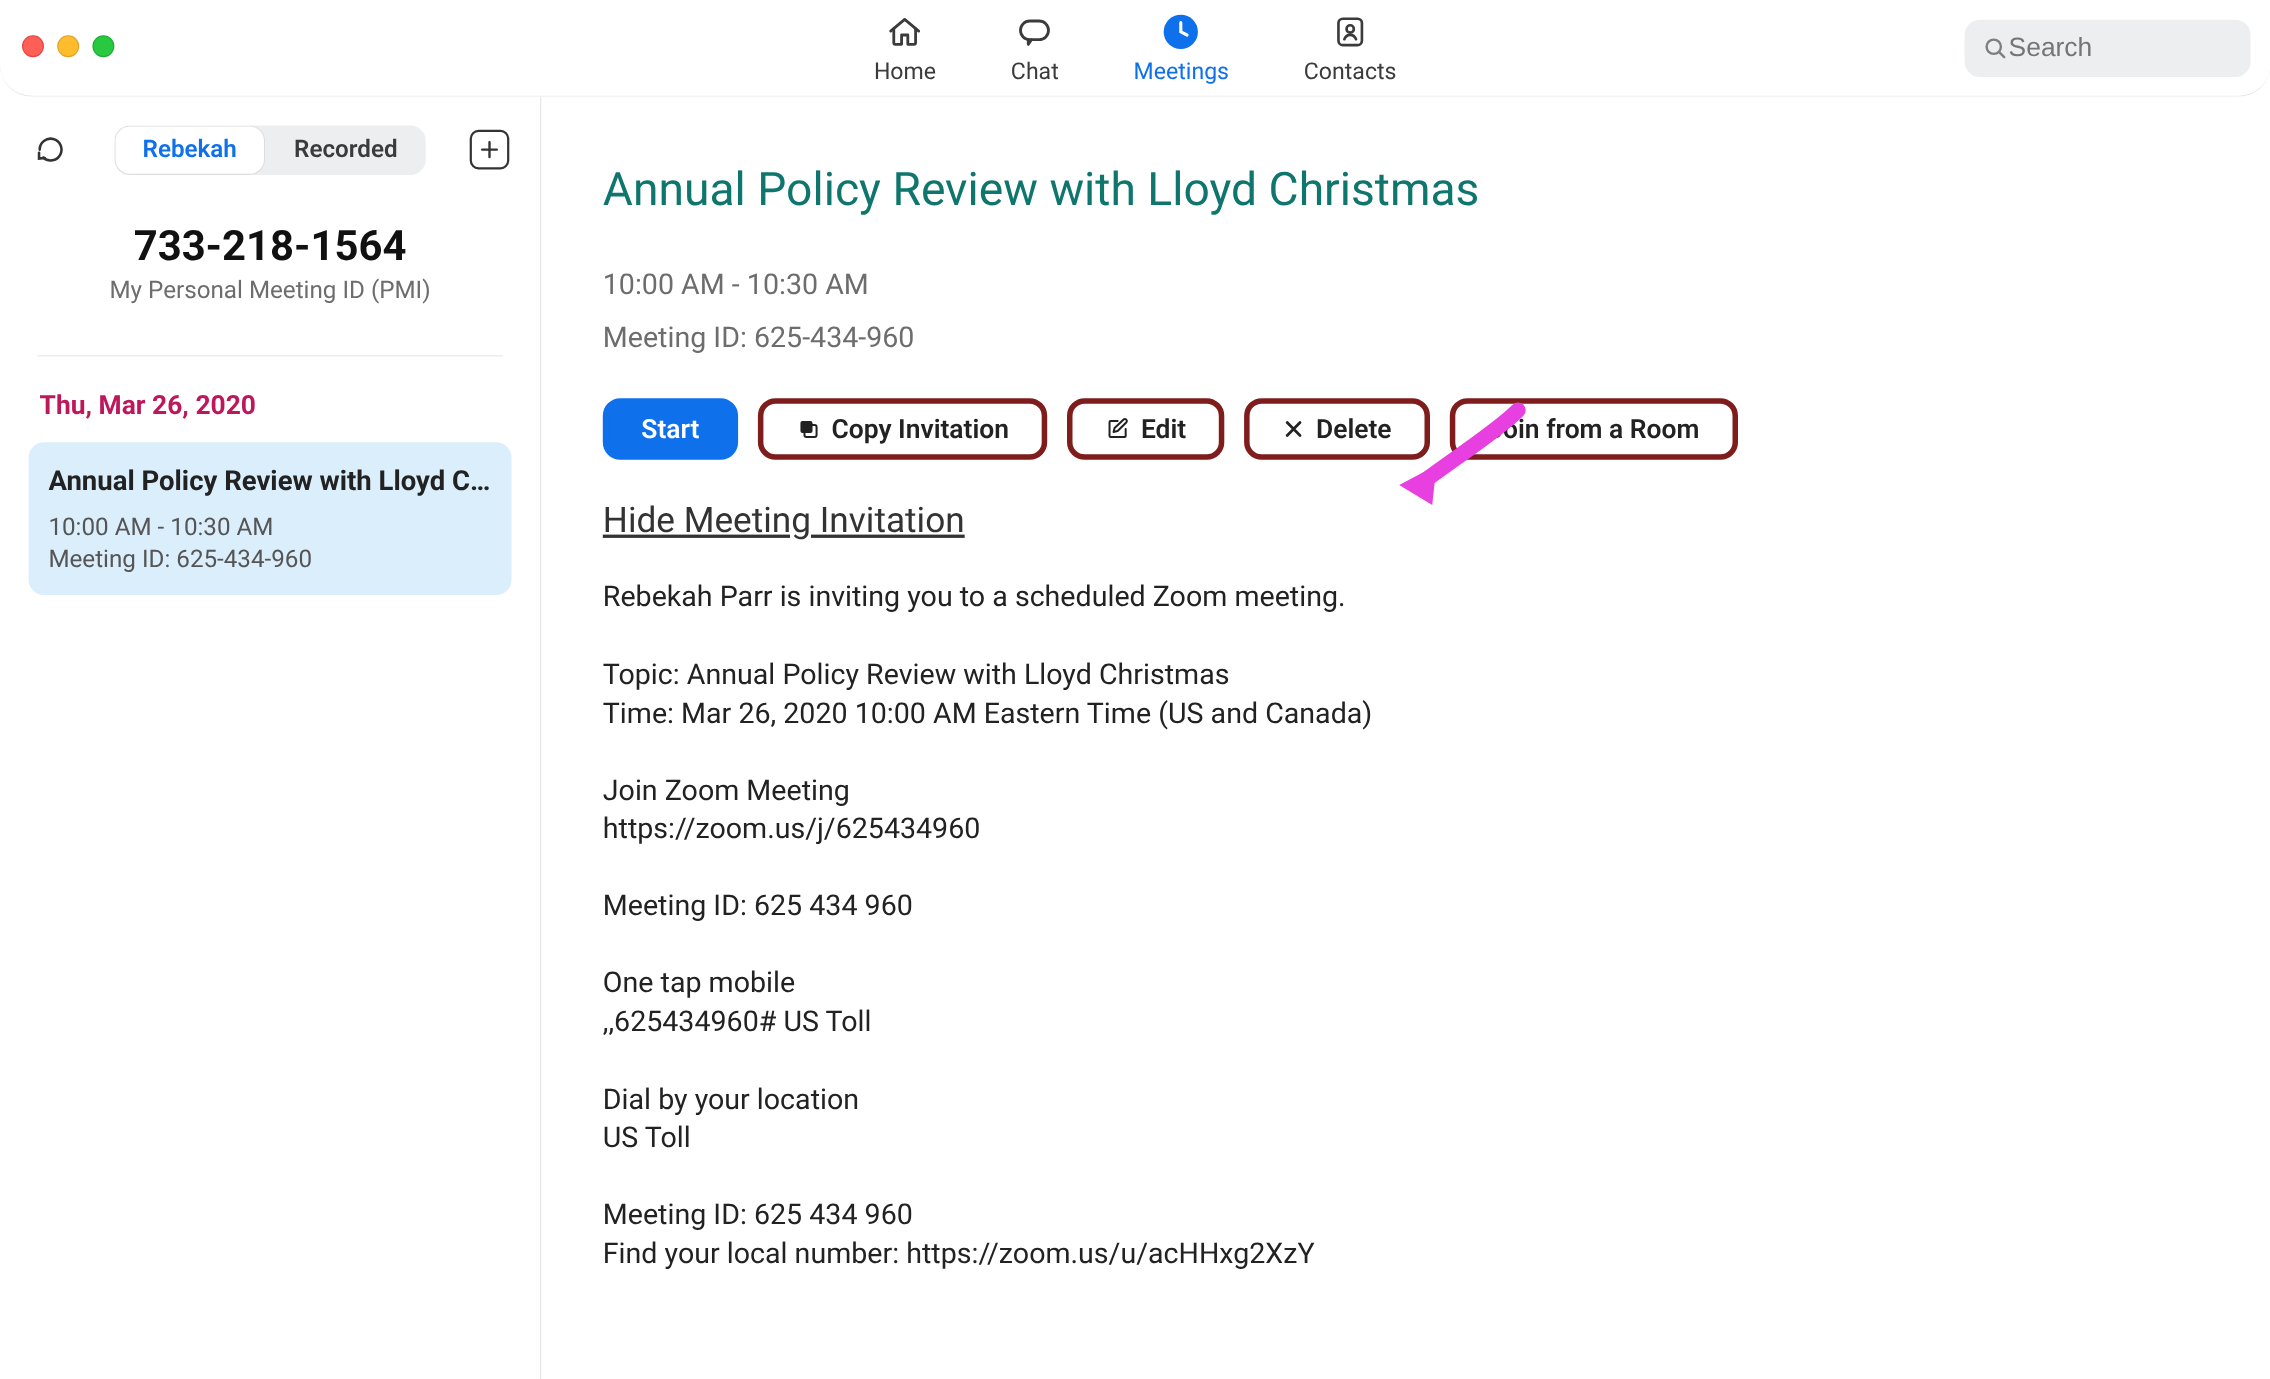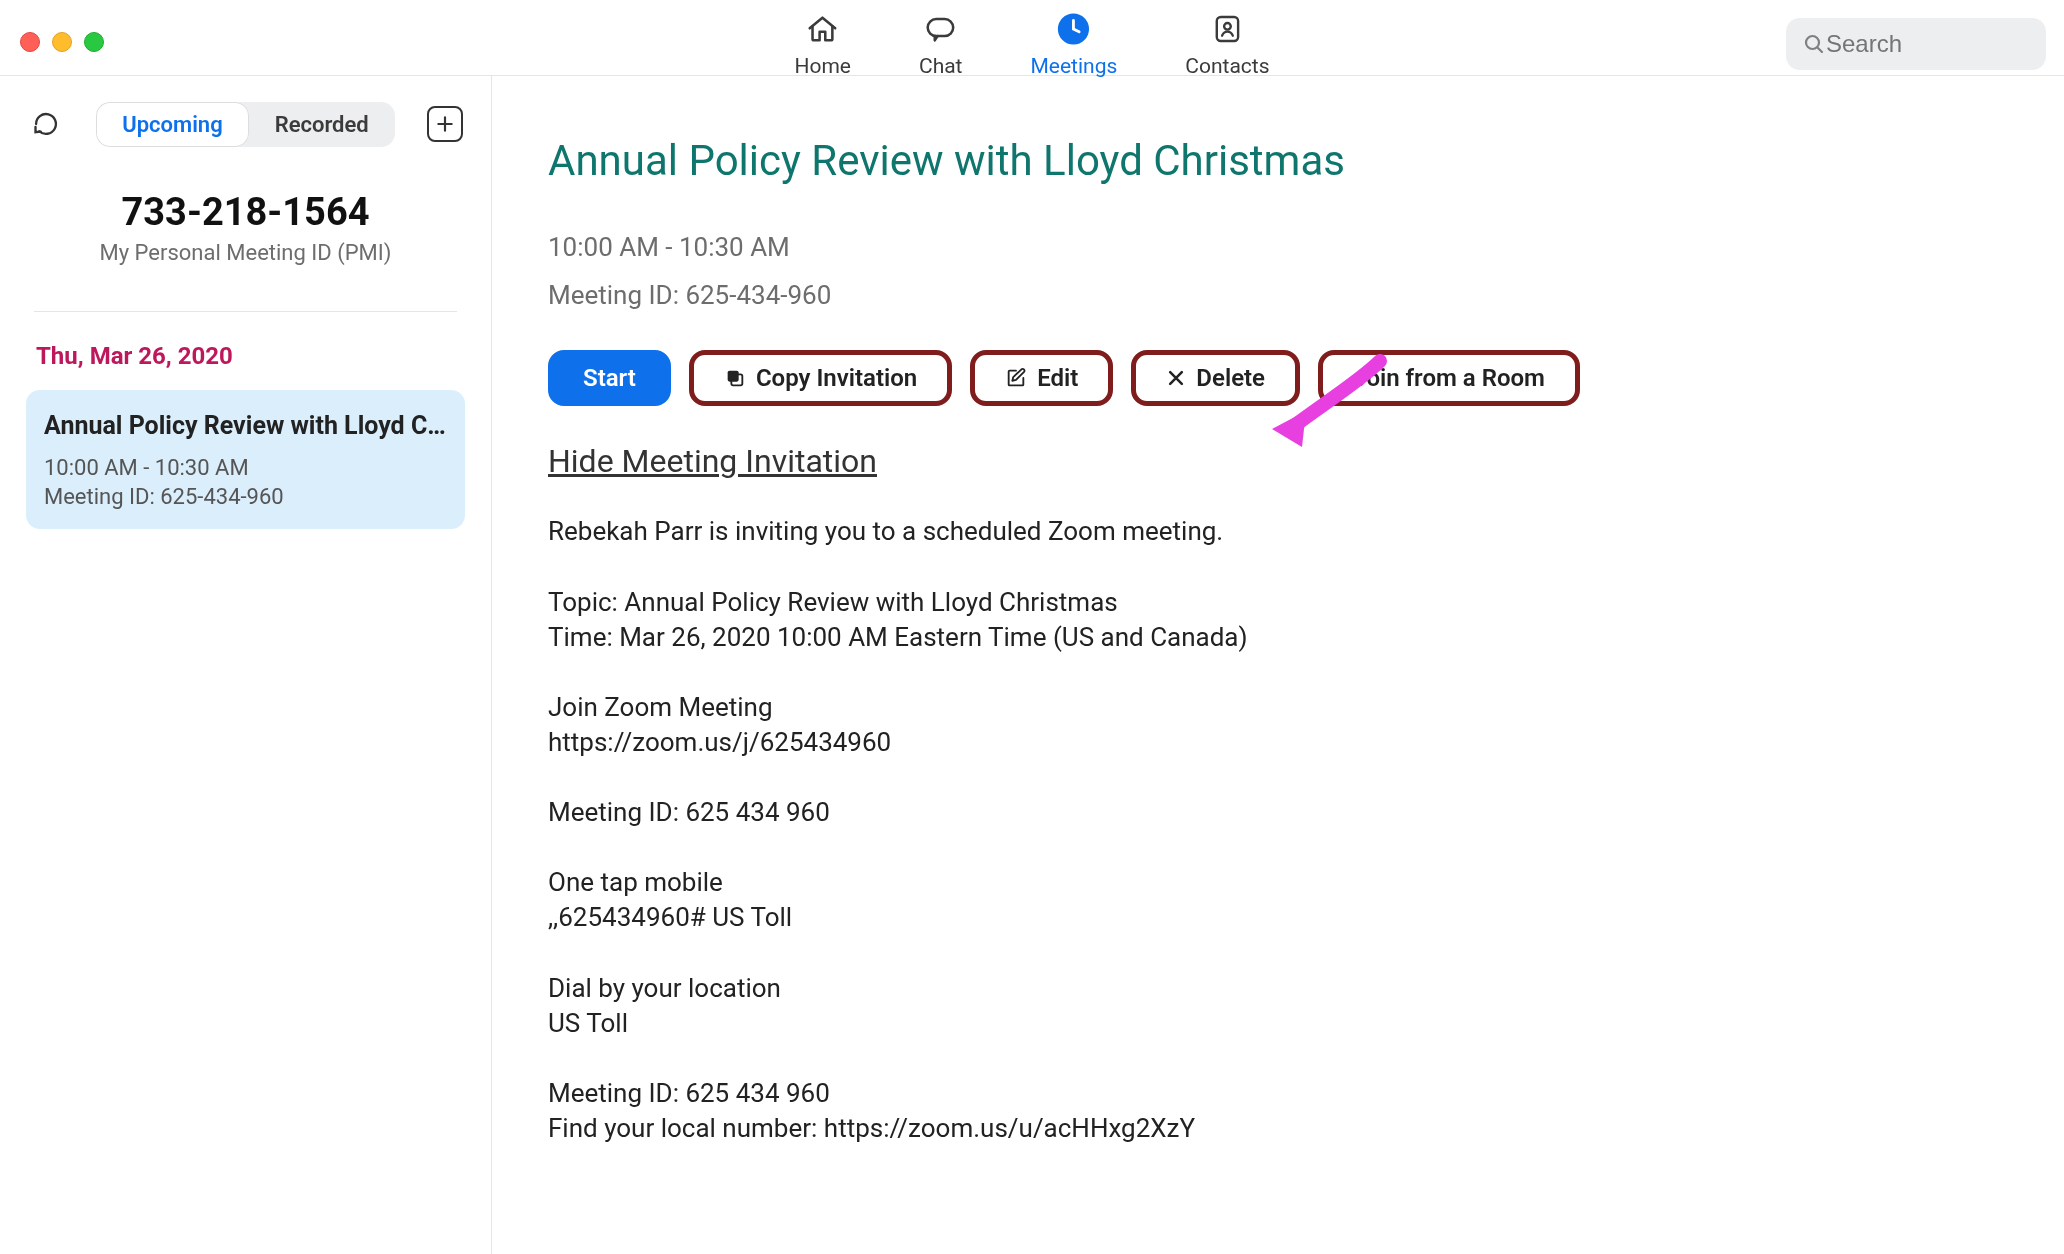--- a/index.html
+++ b/index.html
@@ -1,20 +1,20 @@
 <!DOCTYPE html>
 <html><head>
 <meta charset="utf-8">
 <style>
   * { box-sizing: border-box; margin: 0; padding: 0; }
   html, body { width: 100%; height: 100%; font-family: -apple-system, BlinkMacSystemFont, "Segoe UI", Roboto, Helvetica, Arial, sans-serif; background: #fff; color: #222; }
   .app { width: 2064px; height: 1254px; display: flex; flex-direction: column; position: relative; }
 
   
-  .topbar { height: 76px; border-bottom: 1px solid #e5e5e5; display: flex; align-items: center; position: relative; }
+  .topbar { height: 88px; border-bottom: 1px solid #e5e5e5; display: flex; align-items: center; position: relative; border-radius: 29px; }
   .traffic-lights { position: absolute; left: 20px; top: 32px; display: flex; gap: 12px; }
   .tl { width: 20px; height: 20px; border-radius: 50%; }
   .tl-close { background: #ff5f57; border: 1px solid #e24640; }
   .tl-min { background: #ffbd2e; border: 1px solid #e1a126; }
   .tl-max { background: #28c940; border: 1px solid #1eab33; }
 
   .nav-tabs { position: absolute; left: 50%; transform: translateX(-50%); top: 10px; display: flex; gap: 68px; }
   .nav-tab { display: flex; flex-direction: column; align-items: center; gap: 6px; cursor: pointer; color: #3b3b3b; font-size: 21px; }
   .nav-tab.active { color: #0e71eb; }
   .nav-tab .icon-slot { height: 38px; display: flex; align-items: center; justify-content: center; }
@@ -133,21 +133,21 @@
       <div class="side-toolbar">
         <div class="refresh-btn">
           <span>
             <svg width="28" height="28" viewBox="0 0 24 24" fill="none" stroke="#333" stroke-width="2" stroke-linecap="round">
                 <path d="M3.5 12a8.5 8.5 0 1 1 2.7 6.2"></path>
                 <path d="M3 14.5V19l4.5-.5"></path>
               </svg>
           </span>
         </div>
         <div class="segmented">
-          <div class="seg-item active">Upcoming</div>
+          <div class="seg-item active">Rebekah</div>
           <div class="seg-item">Recorded</div>
         </div>
         <div class="add-btn">
           <span>
             <svg width="20" height="20" viewBox="0 0 24 24" fill="none" stroke="#333" stroke-width="2.6" stroke-linecap="round">
                 <path d="M12 4v16M4 12h16"></path>
               </svg>
           </span>
         </div>
       </div>

